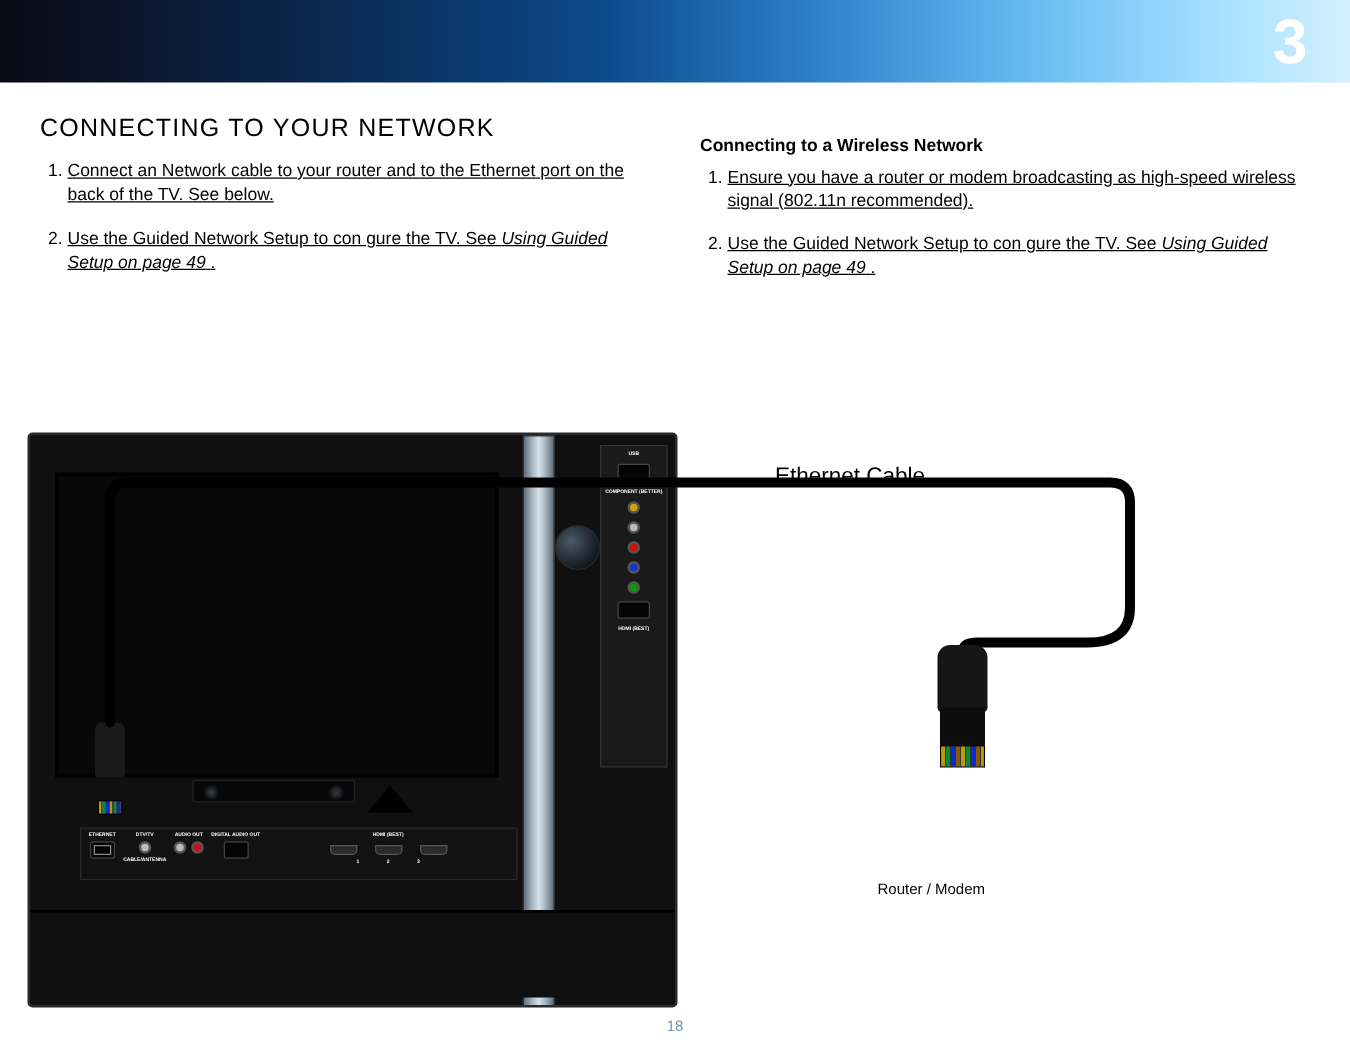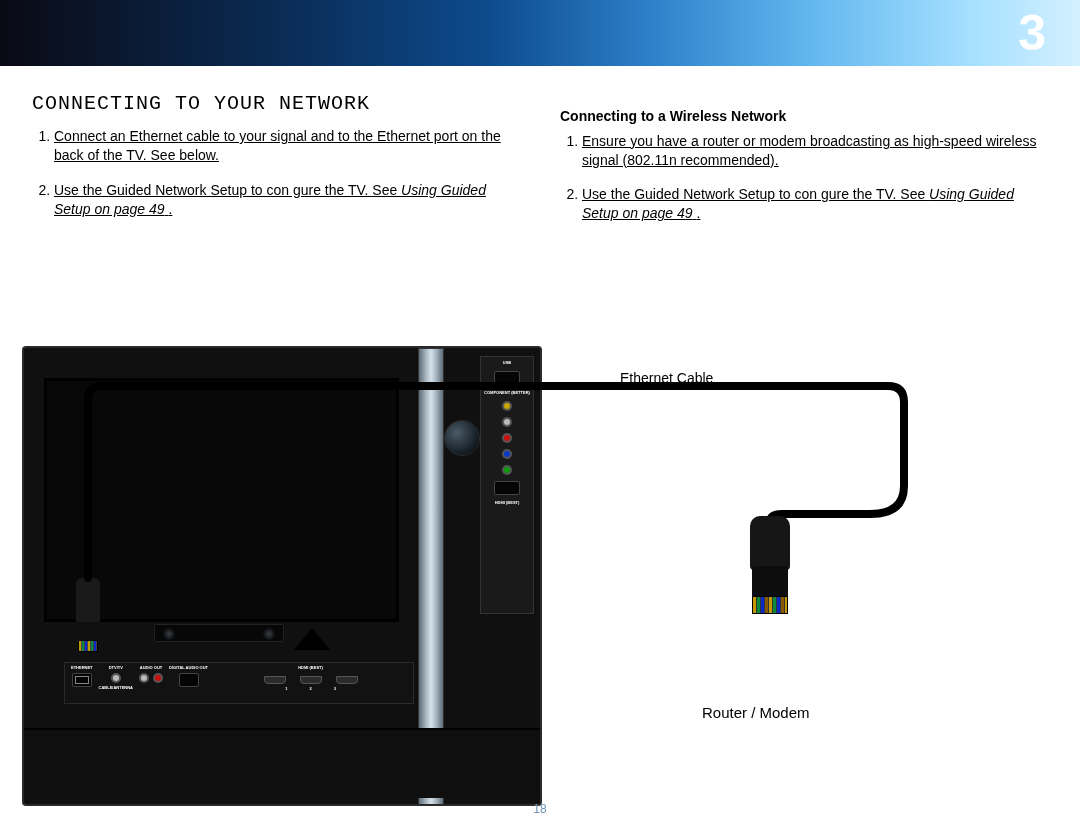--- a/index.html
+++ b/index.html
@@ -27,21 +27,21 @@
     font-weight: 700;
     font-family: "Century Gothic", "Avant Garde", sans-serif;
   }
   .content {
     padding: 24px 32px 0 32px;
     display: flex;
     gap: 40px;
   }
   .col { flex: 1; font-size: 14px; line-height: 1.35; }
   h1 {
-    font-family: Liberation Mono, monospace;
+    font-family: Liberation Sans, sans-serif;
     font-weight: 400;
     font-size: 20px;
     letter-spacing: 1px;
     margin-bottom: 10px;
   }
   .intro { text-align: justify; margin-bottom: 18px; }
   .subhead { font-weight: 700; margin-bottom: 6px; }
   ol { padding-left: 22px; }
   ol li { margin-bottom: 16px; text-decoration: underline; }
   .ital { font-style: italic; }
@@ -172,43 +172,43 @@
     position:absolute; top:50px; left:12px; width:36px; height:32px;
     background:#0d0d0d; border-radius:3px;
   }
   .pr-contacts{
     position:absolute; top:80px; left:12px; width:36px; height:18px;
     background:repeating-linear-gradient(90deg,#c29a00 0 3px,#333 3px 4px,#078c3c 4px 7px,#333 7px 8px,#0a2acc 8px 11px,#333 11px 12px,#8a5a00 12px 15px,#333 15px 16px);
     border:1px solid #000;
   }
 
   .cable-label{
-    position:absolute; left:598px; top:24px; font-size:14px;
+    position:absolute; left:598px; top:24px; font-size:18px;
   }
   .router-label{
-    position:absolute; left:680px; top:358px; font-size:15px;
+    position:absolute; left:680px; top:358px; font-size:12px;
   }
 
   .footer-page{
-    position:absolute; bottom:18px; left:50%; transform:translateX(-50%);
+    position:absolute; bottom:6px; left:50%; transform:translateX(-50%);
     color:#6d94b4; font-size:12px;
   }
 </style>
 </head>
 <body>
 
 <div class="header-band">
   <div class="page-number">3</div>
 </div>
 
 <div class="content">
   <div class="col">
     <h1>CONNECTING TO YOUR NETWORK</h1>
     <ol>
-      <li>Connect an Ethernet cable to your signal and to the Ethernet port on the back of the TV. See below.</li>
+      <li>Connect an Network cable to your router and to the Ethernet port on the back of the TV. See below.</li>
       <li>
         <span>Use the Guided Network Setup to con gure the TV. See </span>
         <span class="ital">Using Guided Setup on page 49</span>
         <span>.</span>
       </li>
     </ol>
   </div>
   <div class="col">
     <div class="spacer-right"></div>
     <p class="subhead">Connecting to a Wireless Network</p>

